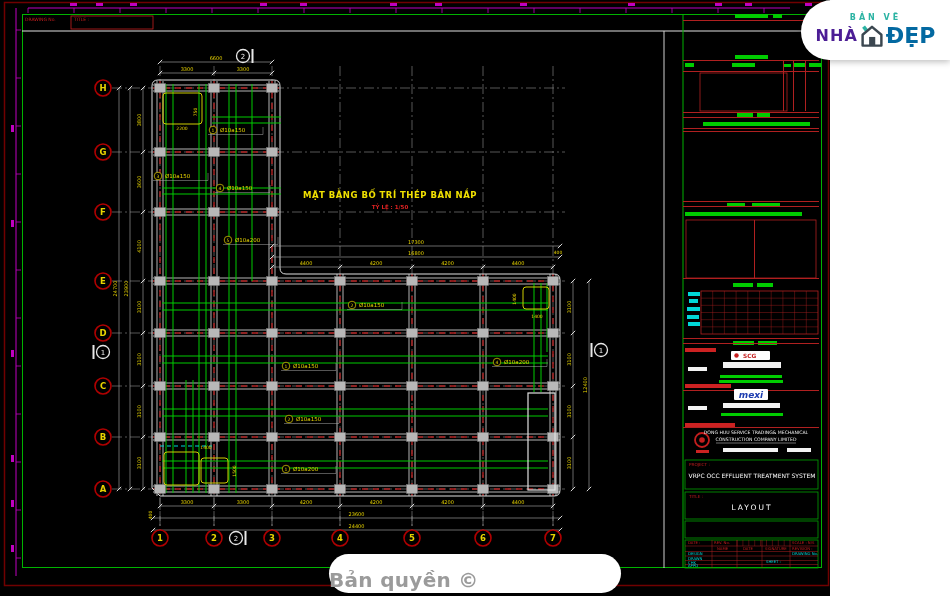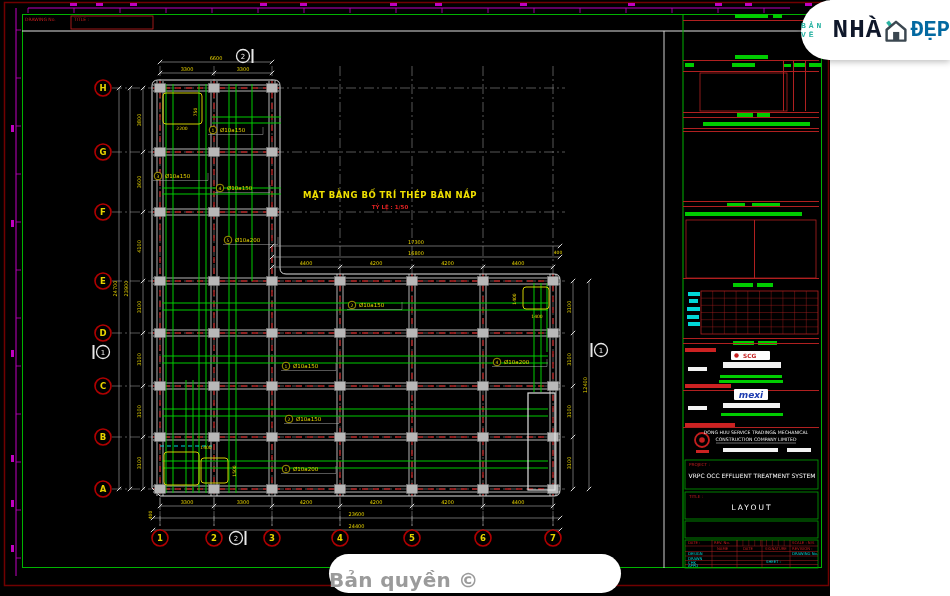--- a/index.html
+++ b/index.html
@@ -3,25 +3,25 @@
 <meta charset="utf-8">
 <style>
   html,body{margin:0;padding:0;background:#fff;}
   #stage{position:relative;width:950px;height:596px;background:#000;overflow:hidden;
          font-family:"DejaVu Sans",sans-serif;}
   .abs{position:absolute;}
   #whiteband{left:830px;top:0;width:120px;height:596px;background:#ffffff;}
   #cad{left:0;top:0;}
   svg text{font-family:"DejaVu Sans",sans-serif;}
   #logo{left:801px;top:0;width:149px;height:60px;background:#fff;
-        border-radius:34px 0 0 30px;display:flex;flex-direction:row;
-        align-items:center;justify-content:center;gap:1px;box-shadow:0 2px 6px rgba(0,0,0,.25);font-family:Liberation Mono, monospace;}
+        border-radius:34px 0 0 30px;display:flex;flex-direction:column;
+        align-items:center;justify-content:center;gap:1px;box-shadow:0 2px 6px rgba(0,0,0,.25);}
   .logo-top{color:#2bb3a3;font-size:8px;font-weight:bold;letter-spacing:3px;}
   .logo-row{display:flex;align-items:center;gap:1px;}
-  .nha{color:#0f172a;font-size:26px;font-weight:bold;letter-spacing:1px;}
+  .nha{color:#4c1d95;font-size:16px;font-weight:bold;letter-spacing:1px;}
   .dep{color:#0369a1;font-size:22px;font-weight:bold;}
   .house{width:26px;height:25px;}
   #watermark{left:329px;top:554px;width:292px;height:39px;background:#ffffff;
              border-radius:21px;display:flex;align-items:center;justify-content:center;
              cursor:pointer;}
   #watermark span{color:#9b9b9b;font-size:20px;font-weight:bold;letter-spacing:.3px;margin-top:36px;}
 </style>
 </head>
 <body>
 

